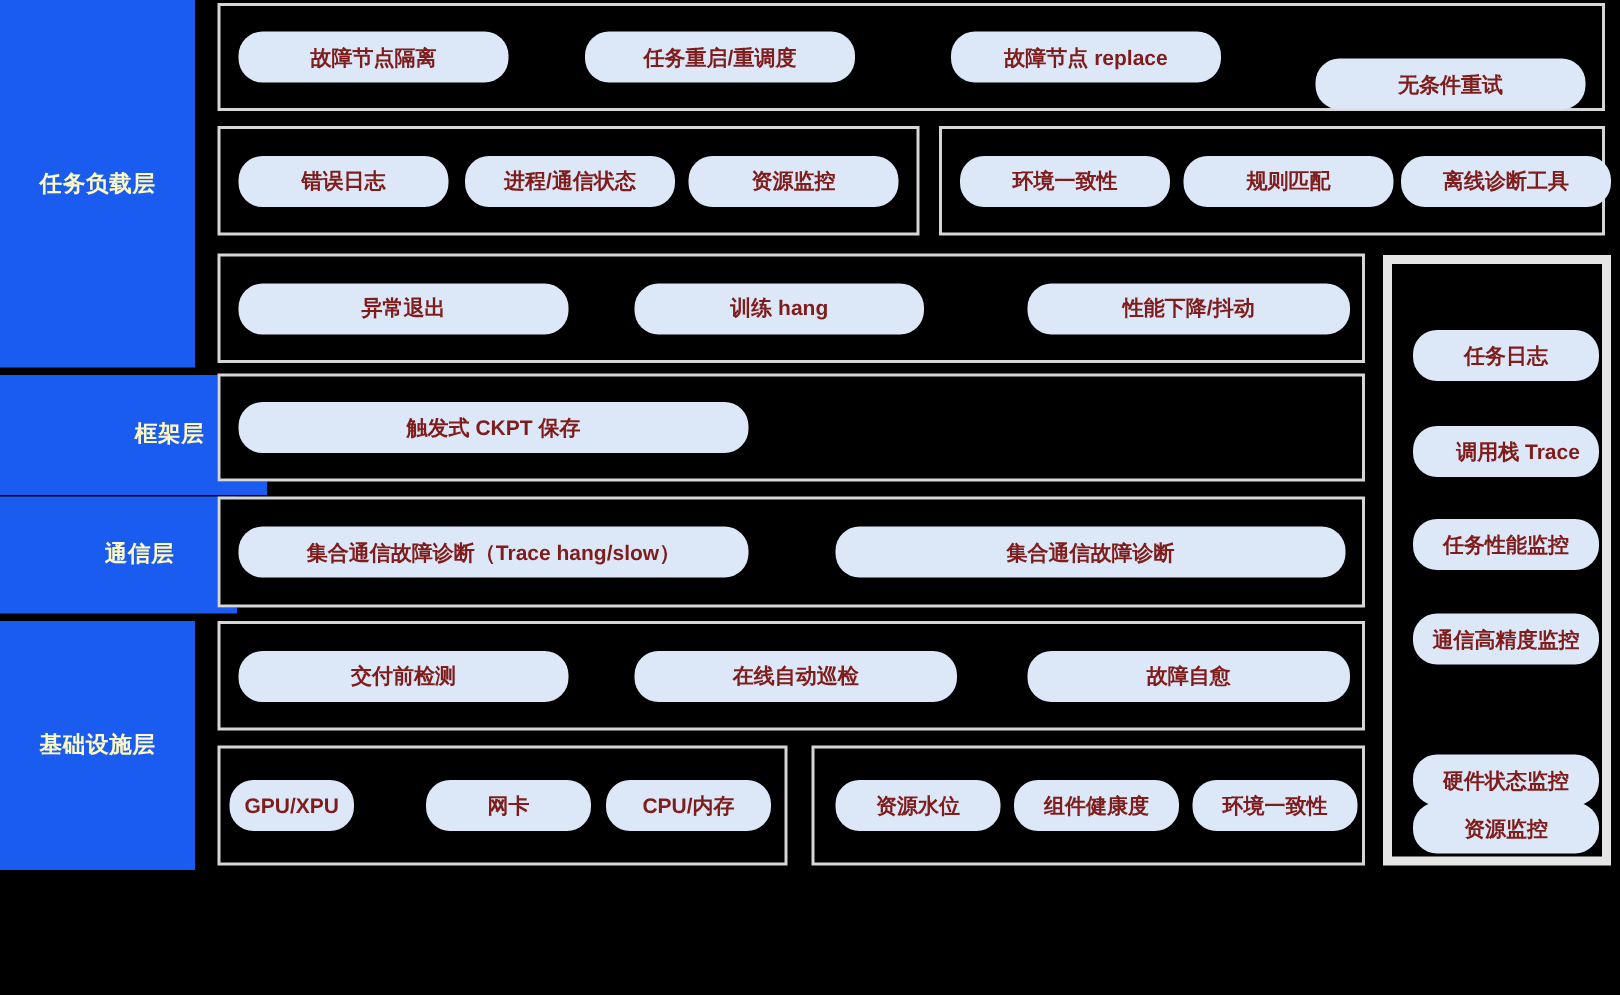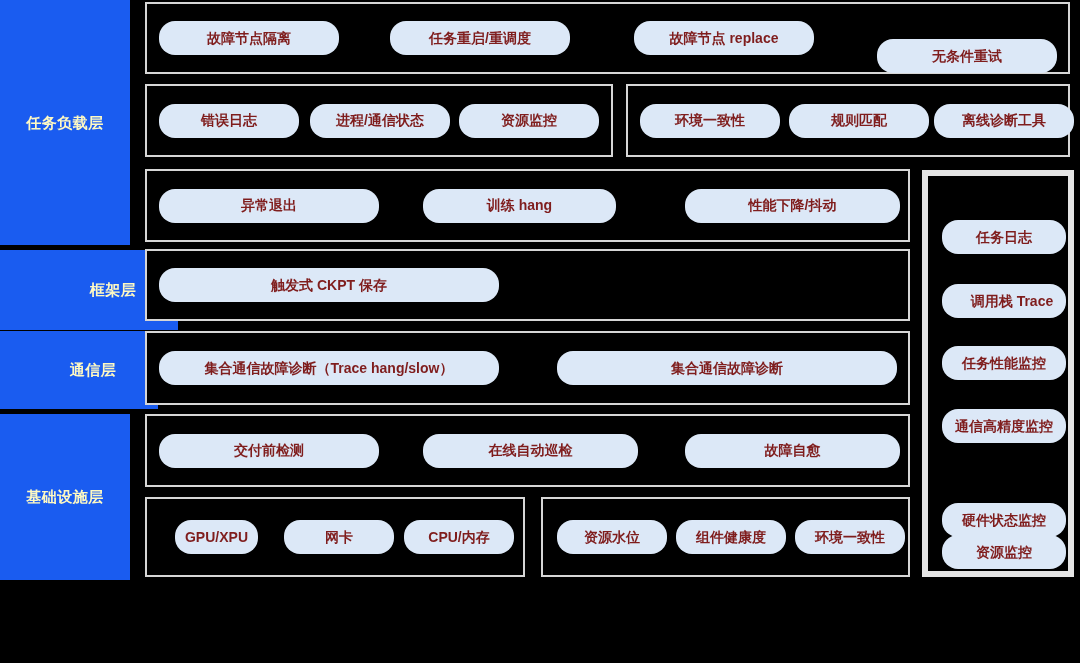--- a/index.html
+++ b/index.html
@@ -128,21 +128,21 @@
   <div class="chip h34" style="position:absolute; left:410px; width:340px;">集合通信故障诊断</div>
 </div>
 
 <div class="row-box" style="left:145px; top:414px; width:765px; height:73px;">
   <div class="chip h34" style="position:absolute; left:12px; width:220px;">交付前检测</div>
   <div class="chip h34" style="position:absolute; left:276px; width:215px;">在线自动巡检</div>
   <div class="chip h34" style="position:absolute; left:538px; width:215px;">故障自愈</div>
 </div>
 
 <div class="row-box" style="left:145px; top:497px; width:380px; height:80px;">
-  <div class="chip h34" style="position:absolute; left:28px; width:83px;">GPU/XPU</div>
+  <div class="chip h34" style="position:absolute; left:6px; width:83px;">GPU/XPU</div>
   <div class="chip h34" style="position:absolute; left:137px; width:110px;">网卡</div>
   <div class="chip h34" style="position:absolute; left:257px; width:110px;">CPU/内存</div>
 </div>
 
 <div class="row-box" style="left:541px; top:497px; width:369px; height:80px;">
   <div class="chip h34" style="position:absolute; left:14px; width:110px;">资源水位</div>
   <div class="chip h34" style="position:absolute; left:133px; width:110px;">组件健康度</div>
   <div class="chip h34" style="position:absolute; left:252px; width:110px;">环境一致性</div>
 </div>
 

